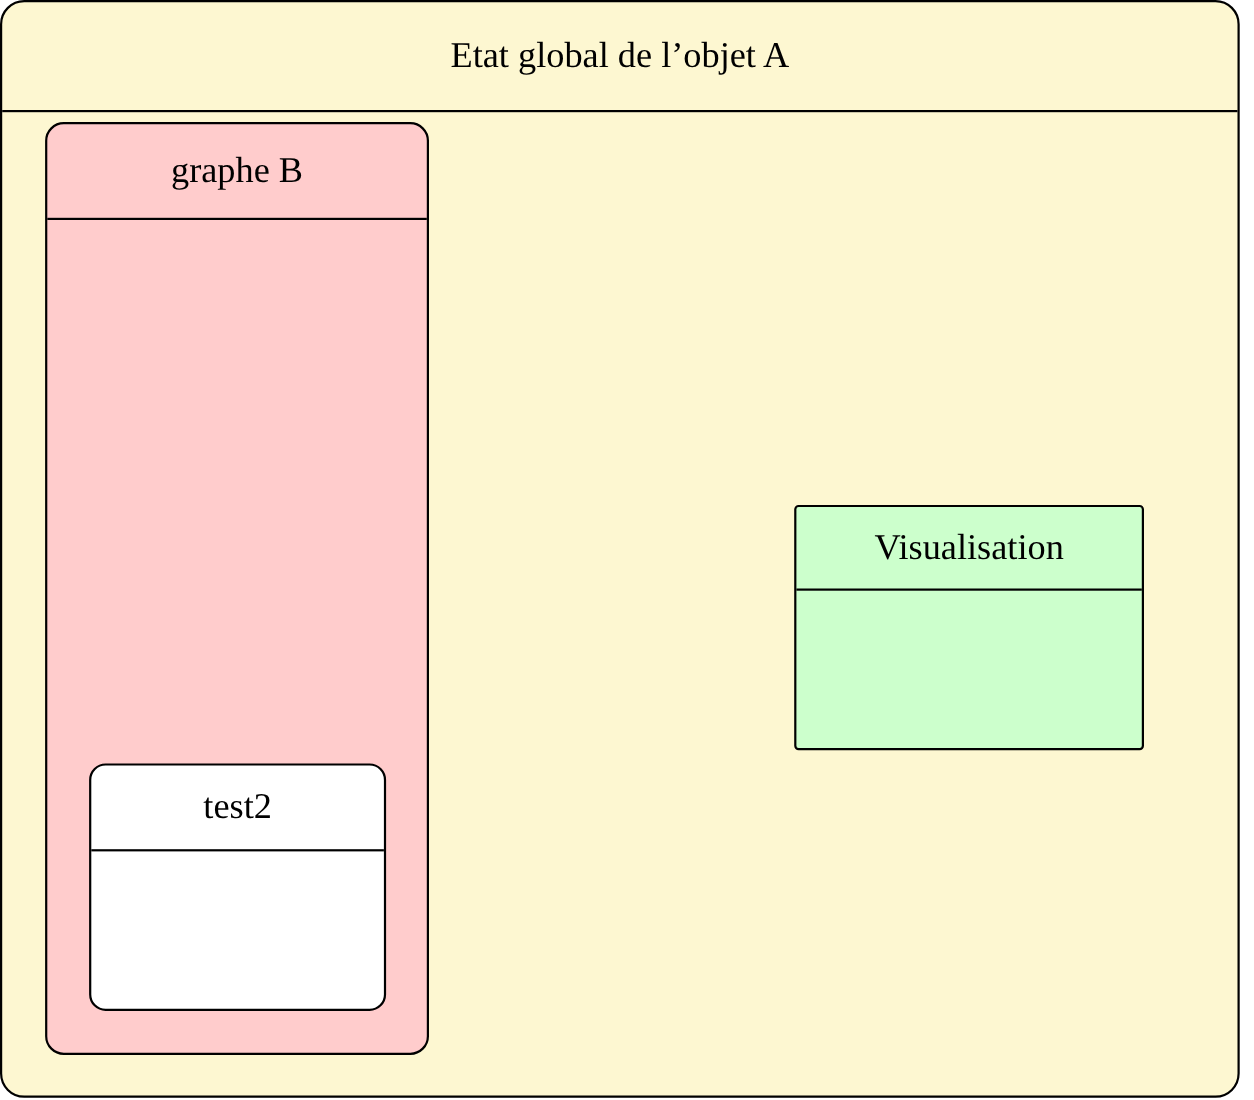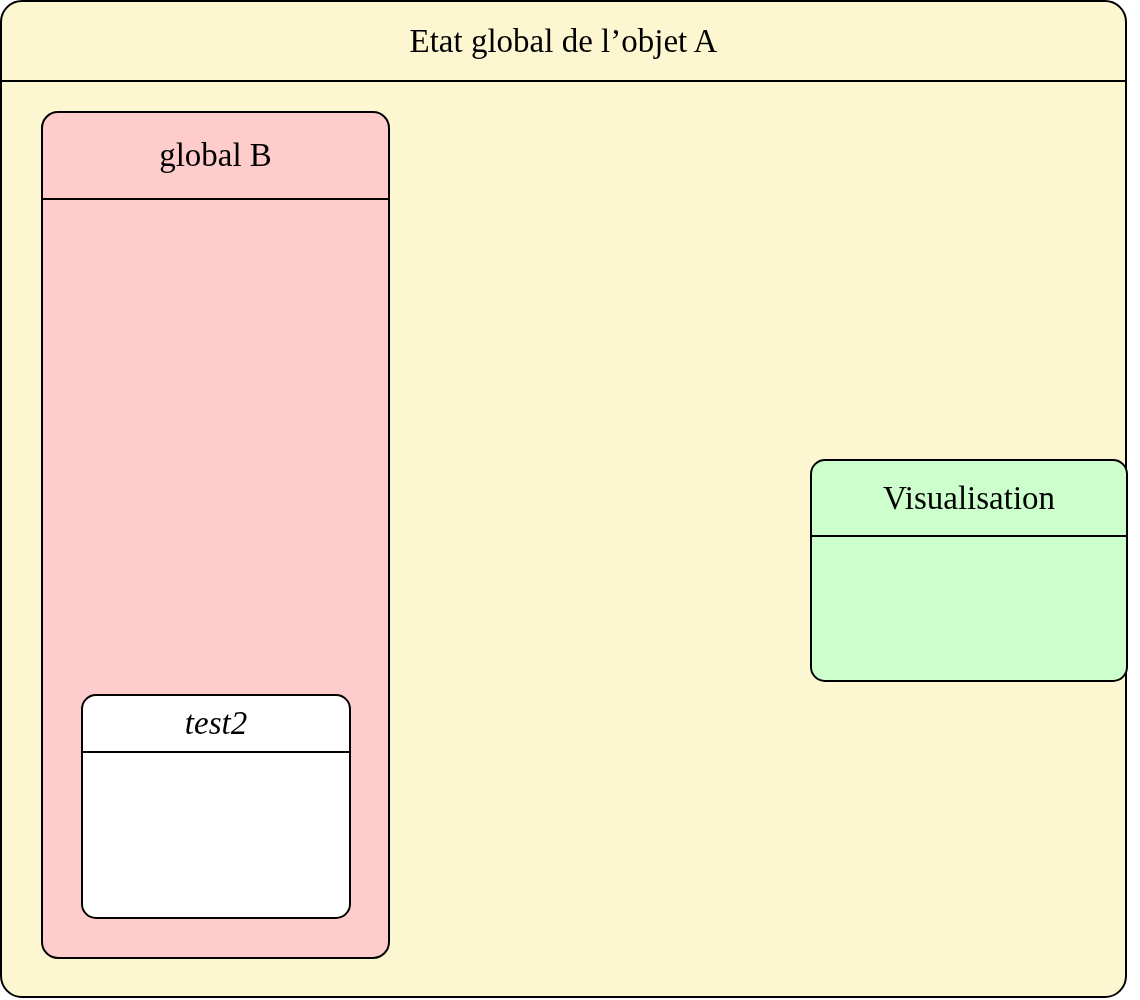--- a/index.html
+++ b/index.html
@@ -38,21 +38,21 @@
     flex: 1 1 auto;
   }
 
   
   #outer-box {
     left: 0px; top: 0px;
     width: 1127px; height: 998px;
     background: var(--outer-bg, #FDF7D1);
     border-radius: 22px;
   }
-  #outer-box > .title { height: 80px; }
+  #outer-box > .title { height: 100px; }
 
   
   #graph-b-box {
     left: 41px; top: 111px;
     width: 349px; height: 848px;
     background: var(--group-bg, #FFCCCC);
     border-radius: 17px;
   }
   #graph-b-box > .title { height: 87px; }
 
@@ -63,43 +63,43 @@
   }
   #node-test1 {
     left: 81px; top: 224px;
     width: 270px; height: 223px;
   }
   #node-test1 > .title { height: 75px; }
   #node-test2 {
     left: 81px; top: 694px;
     width: 270px; height: 225px;
   }
-  #node-test2 > .title { height: 57px; font-style: italic; }
+  #node-test2 > .title { height: 78px; }
 
   
   #viz-box {
-    left: 810px; top: 459px;
+    left: 722px; top: 459px;
     width: 318px; height: 223px;
     background: var(--viz-bg, #CCFFCC);
-    border-radius: 15px;
+    border-radius: 4px;
   }
   #viz-box > .title { height: 76px; }
 </style>
 </head>
 <body>
 
 <div id="page" style="background: rgb(255, 255, 255);">
 
   <div class="box" id="outer-box">
     <div class="title">Etat global de l’objet A</div>
     <div class="body"></div>
   </div>
 
   <div class="box" id="graph-b-box">
-    <div class="title">global B</div>
+    <div class="title">graphe B</div>
     <div class="body"></div>
   </div>
 
 
   <div class="box node" id="node-test2">
     <div class="title">test2</div>
     <div class="body"></div>
   </div>
 
   <div class="box" id="viz-box">

